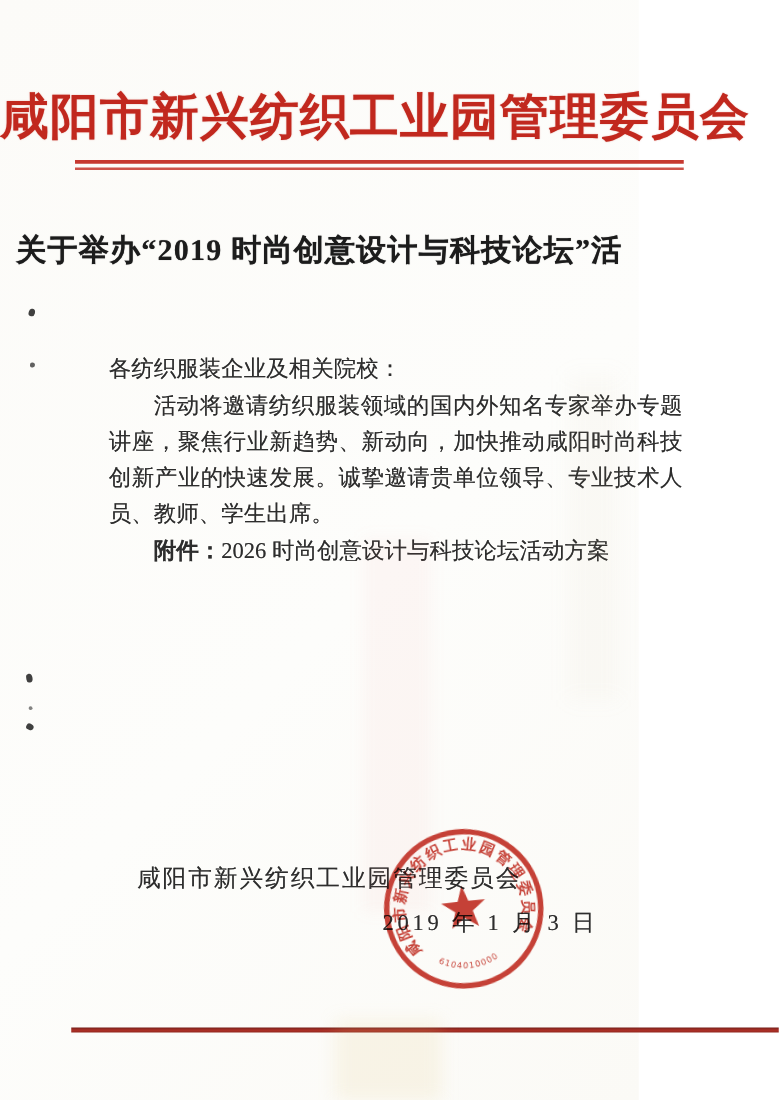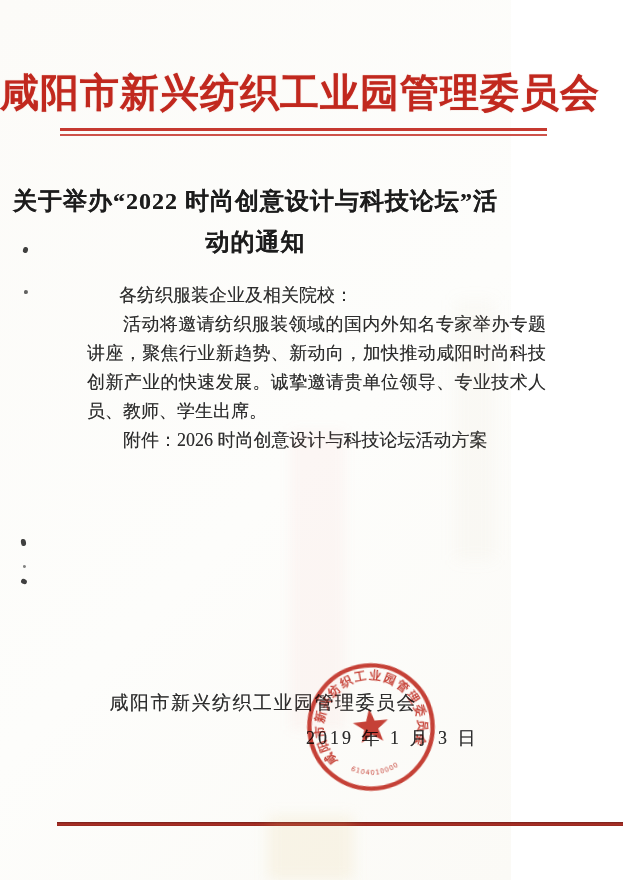--- a/index.html
+++ b/index.html
@@ -36,23 +36,23 @@
     text-shadow:0 0 .6px rgba(20,20,20,.7);
   }
   
   .body-text{
     position:absolute;left:87px;top:281px;width:459px;
     font-size:18px;line-height:29px;color:#2d2d2d;
     text-align:justify;
     text-shadow:0 0 .4px rgba(40,40,40,.55);
   }
   .body-text p{margin:0;text-indent:2em;}
-  .body-text .salutation{text-indent:0;margin-left:32px;}
+  .body-text .salutation{text-indent:0;}
   .attachment{margin-top:27px;text-indent:2em;}
-  .attachment .lbl{font-weight:normal;}
+  .attachment .lbl{font-weight:bold;}
   
   .sig-org{
     position:absolute;top:690px;right:94px;
     font-size:19px;color:#2d2d2d;letter-spacing:1.5px;
     text-shadow:0 0 .4px rgba(40,40,40,.5);
     white-space:nowrap;
   }
   .sig-date{
     position:absolute;top:726px;left:306px;
     font-size:18px;color:#2d2d2d;letter-spacing:3px;
@@ -91,22 +91,21 @@
 <div class="page">
 
   <div class="letterhead">咸阳市新兴纺织工业园管理委员会</div>
 
   <div class="head-rules">
     <div class="r1"></div>
     <div class="r2"></div>
   </div>
 
   <div class="doc-title">
-    <div>关于举办“2022 时尚创意设计与科技论坛”活</div>
-    <div>动的通知</div>
+    <div>关于举办“2019 时尚创意设计与科技论坛”活</div>
   </div>
 
   <div class="body-text">
     <p class="salutation">各纺织服装企业及相关院校：</p>
     <p>活动将邀请纺织服装领域的国内外知名专家举办专题讲座，聚焦行业新趋势、新动向，加快推动咸阳时尚科技创新产业的快速发展。诚挚邀请贵单位领导、专业技术人员、教师、学生出席。</p>
     <p class="attachment"><span class="lbl">附件：</span><span>2026 时尚创意设计与科技论坛活动方案</span></p>
   </div>
 
   <div class="sig-org">咸阳市新兴纺织工业园管理委员会</div>
   <div class="sig-date">2019 年 1 月 3 日</div>

